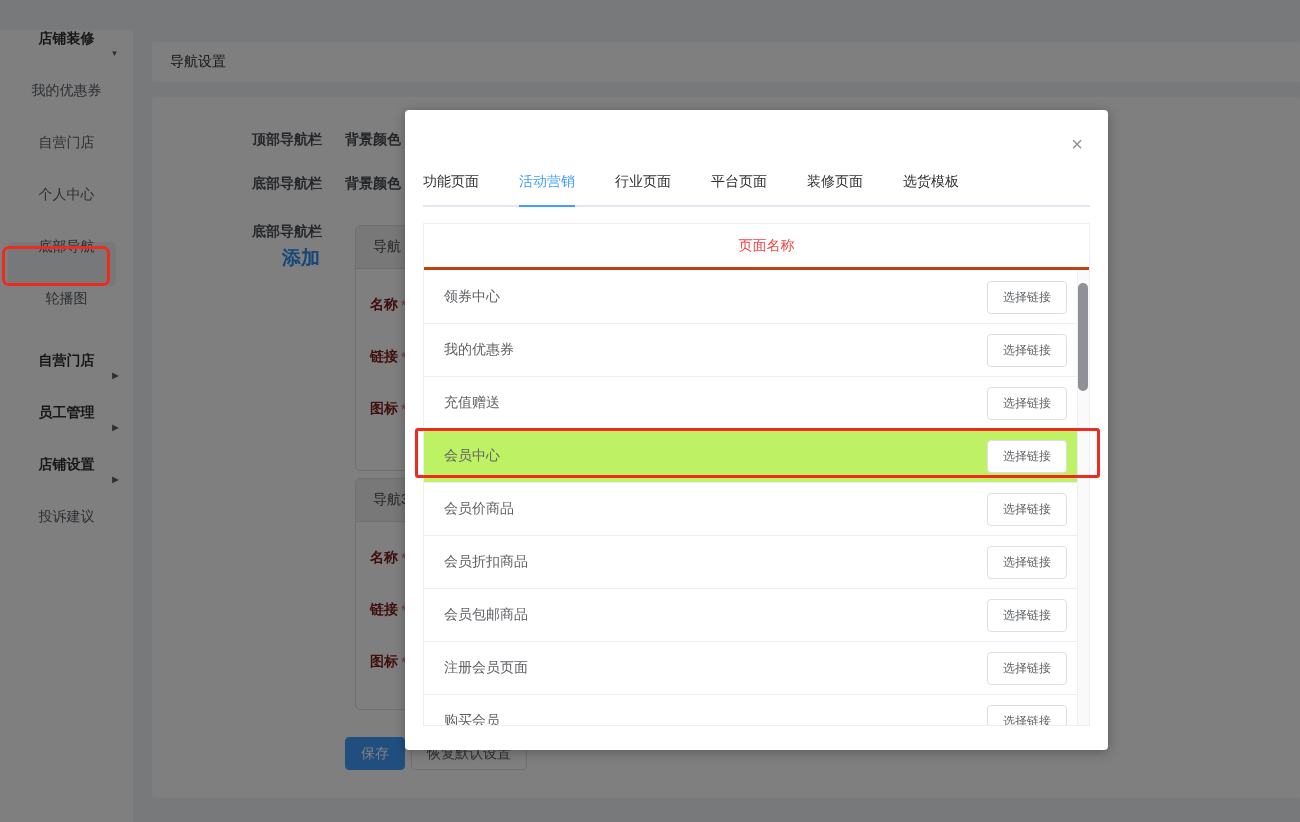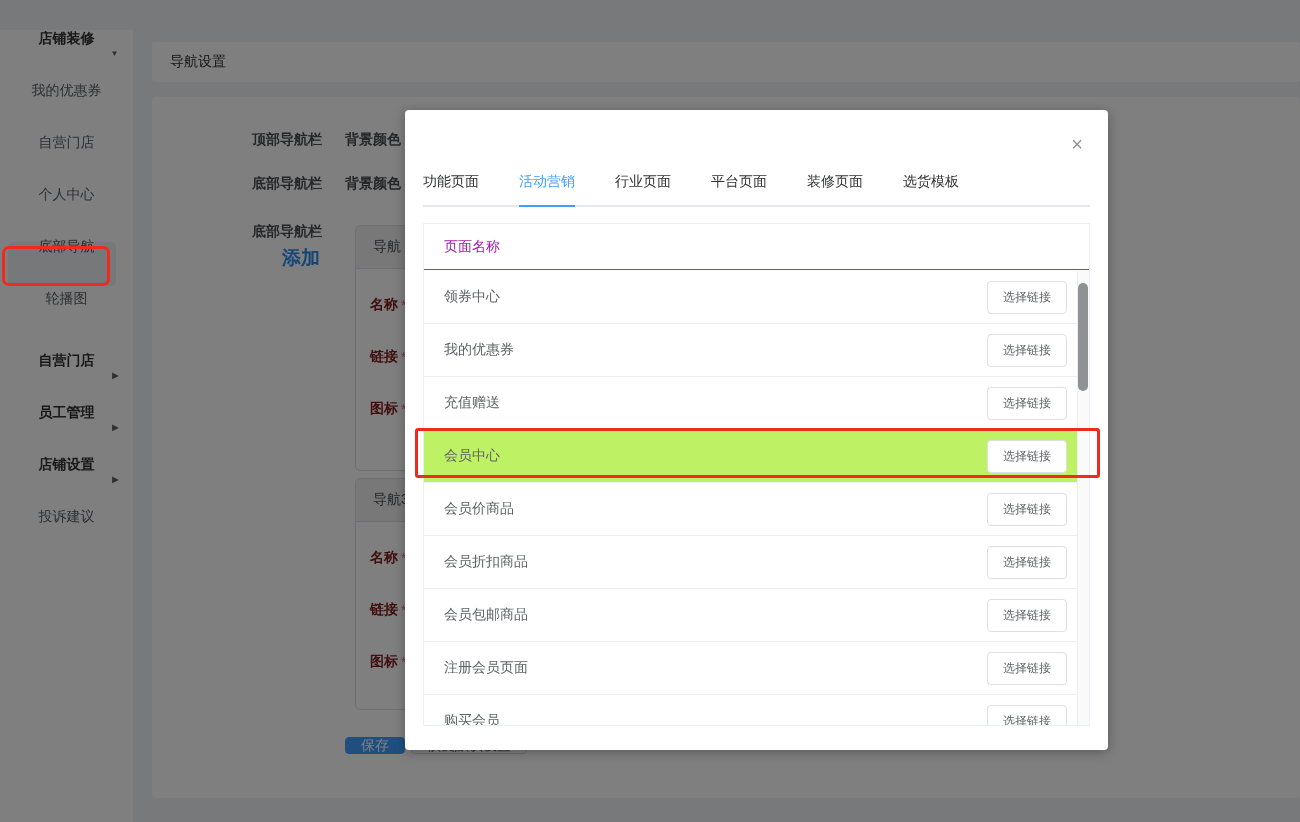--- a/index.html
+++ b/index.html
@@ -23,35 +23,35 @@
   .f-sub   { position:absolute; left:193px; color:#4a4d52; font-weight:bold; }
   .add-link { position:absolute; left:130px; top:148px; font-size:19px; font-weight:bold; color:#2d8cf0; cursor:pointer; }
 
   .panel { position:absolute; left:203px; width:520px; background:#fff; border:1px solid #dcdfe6; border-radius:5px; overflow:hidden; }
   .panel-hd { height:43px; background:#f1f1f2; border-bottom:1px solid #dcdfe6; display:flex; align-items:center; padding-left:17px; color:#4a4d52; }
   .panel-field { height:52px; display:flex; align-items:center; padding-left:8px; }
   .panel-field .pf-label { width:34px; text-align:right; font-weight:bold; color:#7f1d1d; }
   .panel-field .pf-star { color:#f56c6c; margin-left:3px; }
 
   .btn-row { position:absolute; left:193px; top:640px; display:flex; }
-  .btn { height:17px; display:inline-flex; align-items:center; justify-content:center; border-radius:4px; cursor:pointer; font-size:14px; }
+  .btn { height:33px; display:inline-flex; align-items:center; justify-content:center; border-radius:4px; cursor:pointer; font-size:14px; }
   .btn-primary { background:#409eff; color:#fff; border:1px solid #409eff; padding:0 15px; }
   .btn-plain { background:#fff; color:#606266; border:1px solid #dcdfe6; padding:0 15px; margin-left:6px; }
 
   
   .backdrop { position:absolute; inset:0; background:rgba(0,0,0,0.5); z-index:10; }
   .modal { position:absolute; left:405px; top:110px; width:703px; height:640px; background:#ffffff; border-radius:4px; box-shadow:0 2px 12px rgba(0,0,0,0.3); z-index:20; }
   .modal-close { position:absolute; top:26px; right:22px; width:18px; height:18px; font-size:20px; line-height:16px; color:#909399; text-align:center; cursor:pointer; }
 
   .tabs { position:absolute; left:18px; right:18px; top:63px; border-bottom:2px solid #e4e7ed; display:flex; }
   .tab { padding-bottom:14px; margin-right:40px; margin-bottom:-2px; cursor:pointer; color:#303133; }
   .tab.active { color:#409eff; border-bottom:2px solid #409eff; }
 
   .picker-table { position:absolute; left:18px; right:18px; top:113px; bottom:24px; border:1px solid #ebeef5; overflow:hidden; }
-  .pt-header { height:46px; border-bottom:1px solid #c2410c; display:flex; align-items:center; padding-left:20px; color:#a21caf; }
+  .pt-header { height:46px; border-bottom:3px solid #c2410c; display:flex; align-items:center; padding-left:20px; color:#ef4444;justify-content:center; }
   .pt-body { position:absolute; top:47px; left:0; right:0; bottom:0; overflow:hidden; }
   .pt-row { height:53px; display:flex; align-items:center; padding:0 22px 0 20px; border-bottom:1px solid #ebeef5; color:#606266; }
   .pt-row.hl { background:#bef264; }
   .pt-row .pt-name { flex:1; }
   .link-btn { background:#fff; border:1px solid #dcdfe6; border-radius:4px; color:#606266; font-size:12px; padding:7px 15px; cursor:pointer; white-space:nowrap; }
 
   .scrollbar-track { position:absolute; right:0; top:47px; bottom:0; width:12px; background:#fafafa; border-left:1px solid #ebeef5; }
   .scrollbar-thumb { position:absolute; right:1px; top:12px; width:10px; height:108px; background:#8f9194; border-radius:5px; }
 
   

